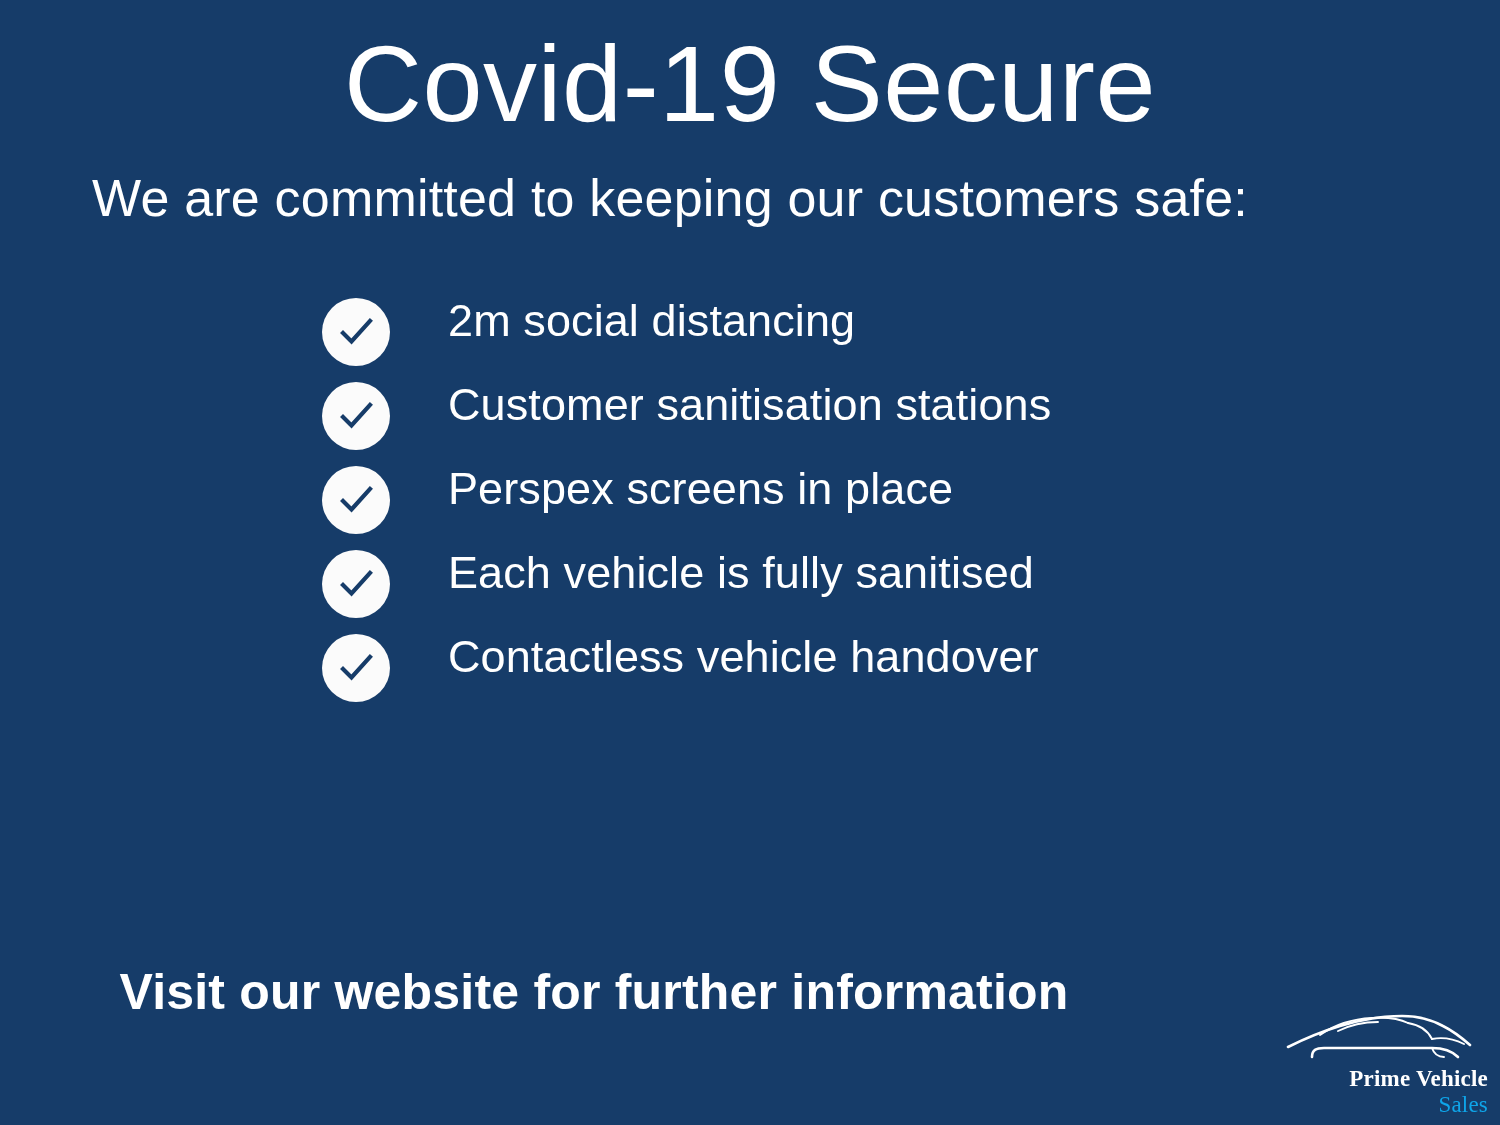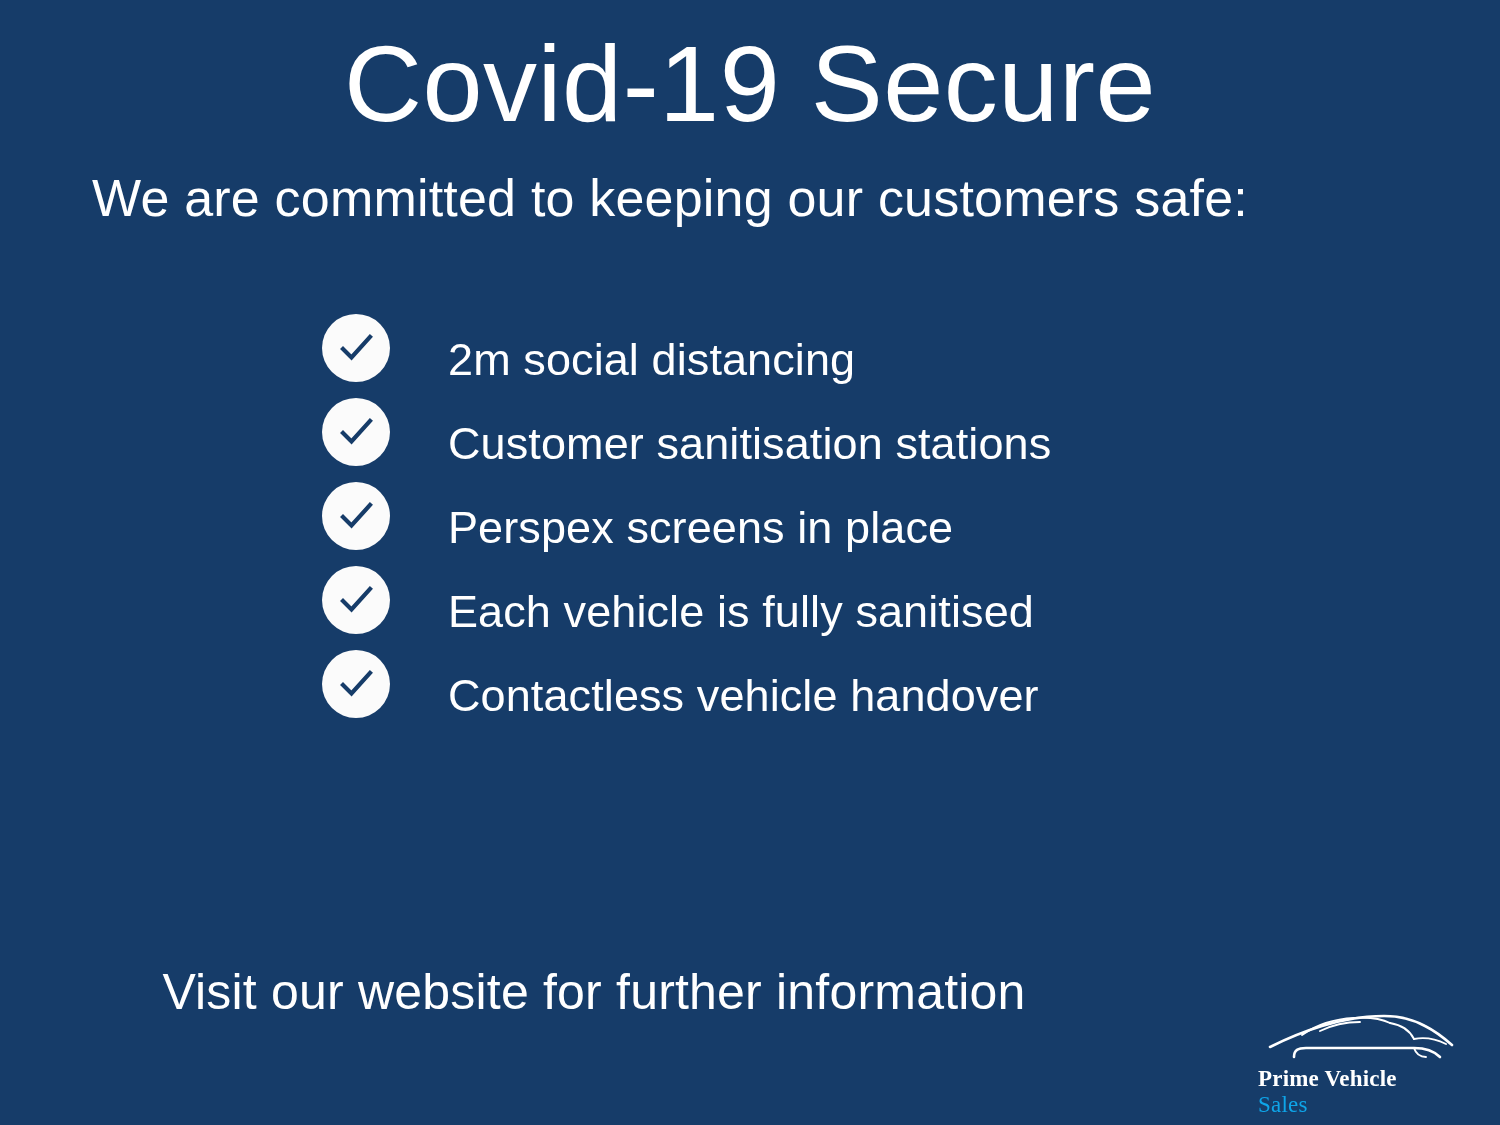--- a/index.html
+++ b/index.html
@@ -62,21 +62,21 @@
     left: 322px;
     width: 1000px;
     list-style: none;
     margin: 0;
     padding: 0;
   }
   .check-item {
     position: relative;
     height: 84px;
     display: flex;
-    align-items: flex-end;
+    align-items: flex-start;
   }
   .check-badge {
     position: relative;
     flex: 0 0 auto;
     width: 68px;
     height: 68px;
     border-radius: 50%;
     background: #fbfbfb;
     display: flex;
     align-items: center;
@@ -109,33 +109,33 @@
 
   
   .poster-footnote {
     position: absolute;
     top: 963px;
     left: 0;
     width: 1188px;
     text-align: center;
     color: #ffffff;
     font-size: 50px;
-    font-weight: 400;
+    font-weight: 700;
     letter-spacing: 0.2px;
     white-space: nowrap;
   }
 
   
   .brand-logo {
     position: absolute;
-    right: 30px;
+    right: 12px;
     bottom: 6px;
     width: 212px;
     height: 112px;
-    text-align: left;
+    text-align: right;
   }
   .brand-mark {
     display: block;
     width: 200px;
     height: 58px;
     margin: 0 auto;
   }
   .brand-mark path {
     fill: none;
     stroke: #ffffff;

